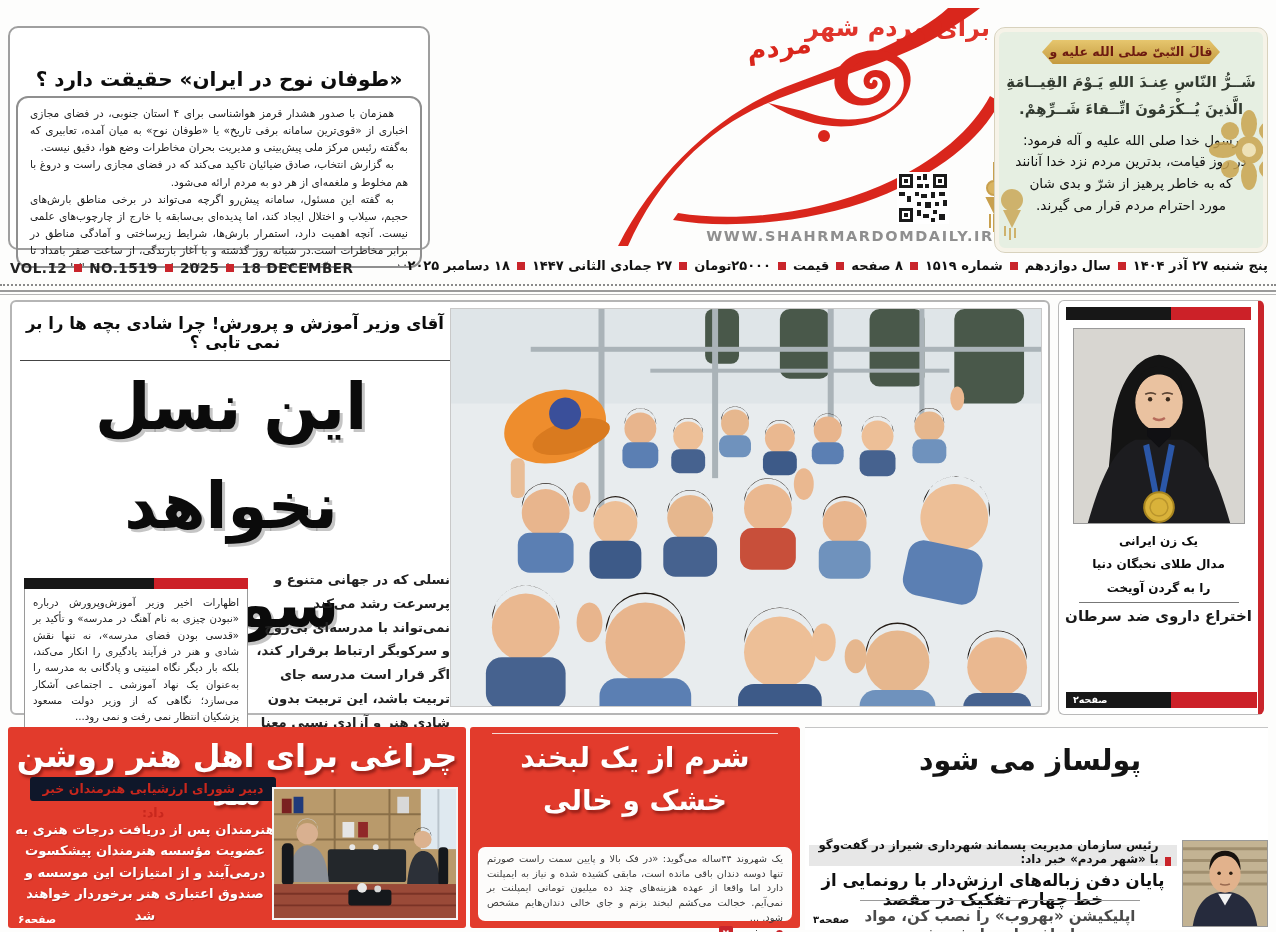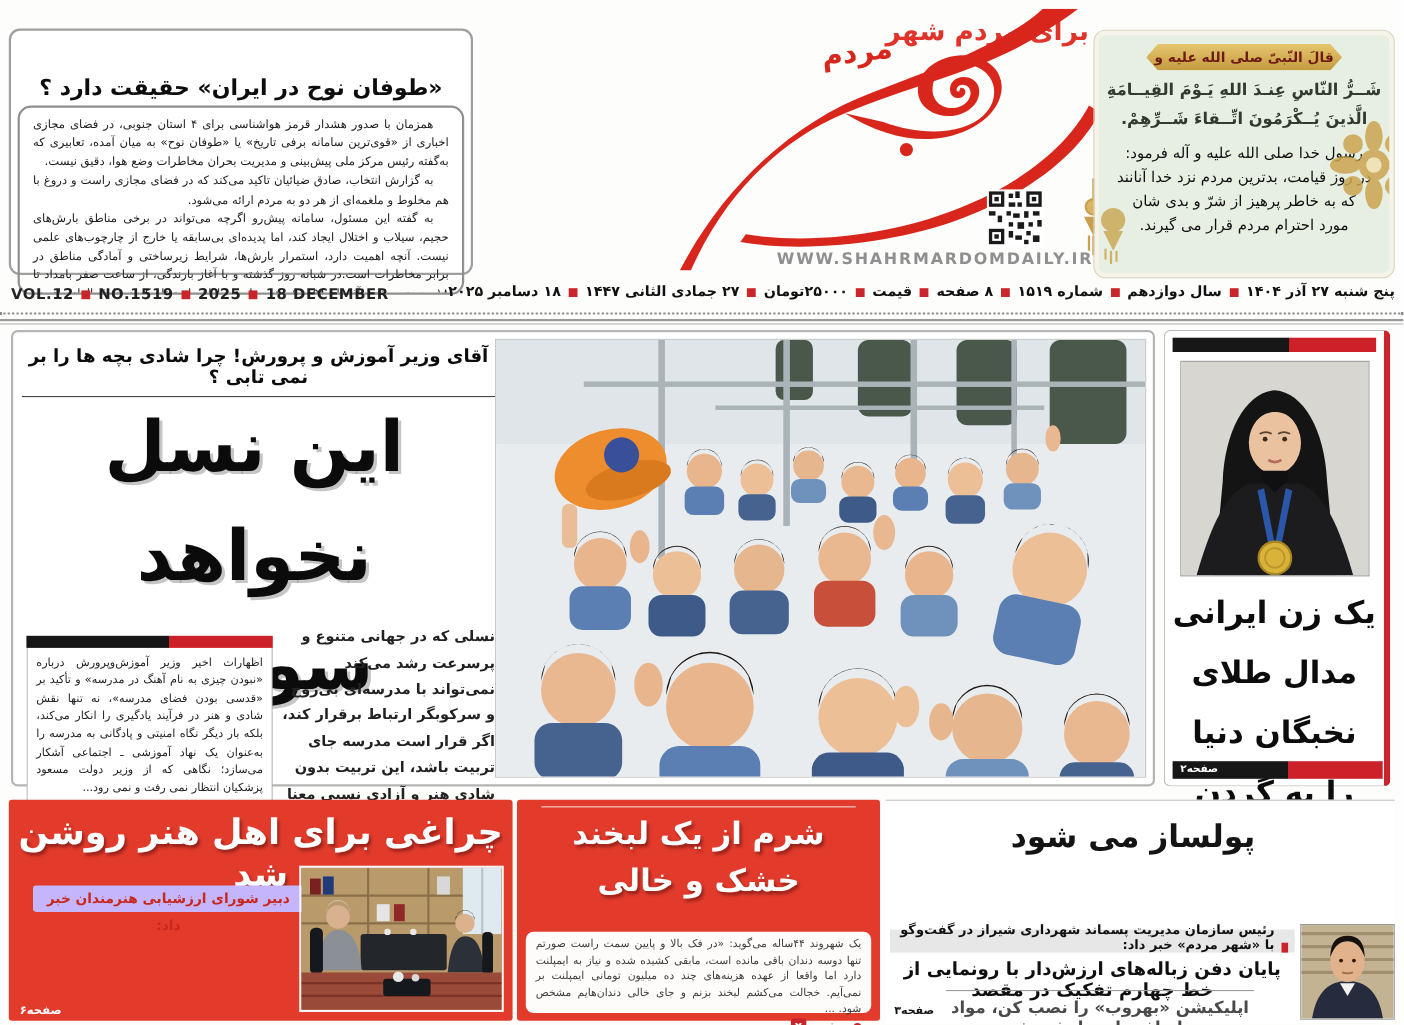--- a/index.html
+++ b/index.html
@@ -62,32 +62,32 @@
   .red-dot { width:7px; height:7px; border-radius:50%; background:#c9252b; display:inline-block; }
   .badge-label { font-size:11px; font-weight:bold; color:#111; }
   .badge-sq { width:14px; height:14px; background:#c9252b; color:#fff; font-size:10px; font-weight:bold;
     display:inline-flex; align-items:center; justify-content:center; border-radius:2px; }
 
   
   .medal { position:absolute; left:1058px; top:300px; width:206px; height:415px; background:#fff;
     border:1.5px solid #b9b9b9; border-right:6px solid #c9252b; border-radius:6px; }
   .medal-topbar { margin:6px 7px 0; height:13px; background:linear-gradient(to right,#171717 0 57%,#cc2128 57% 100%); }
   .medal-photo { display:block; margin:8px auto 0; width:172px; height:196px; border:1px solid #9a9a9a; }
-  .medal-headline { direction:rtl; text-align:center; font-size:28px; font-weight:bold; color:#0c0c0c; line-height:1.95; margin-top:6px; }
+  .medal-headline { direction:rtl; text-align:center; font-size:12px; font-weight:bold; color:#0c0c0c; line-height:1.95; margin-top:6px; }
   .medal-div { width:160px; margin:2px auto 4px; border-top:1.5px solid #777; }
   .medal-sub { direction:rtl; text-align:center; font-size:15px; font-weight:bold; color:#1a1a1a; }
   .medal-botbar { position:absolute; left:7px; right:1px; bottom:6px; height:16px;
     background:linear-gradient(to right,#171717 0 55%,#cc2128 55% 100%); }
   .medal-botbar span { position:absolute; left:7px; top:2px; color:#fff; font-size:9.5px; font-weight:bold; direction:rtl; }
 
   
   .art { position:absolute; left:8px; top:727px; width:458px; height:201px; background:#e23b2c; border-radius:3px; }
   .art-headline { direction:rtl; text-align:center; color:#fff; font-size:32px; font-weight:bold; padding-top:10px;
     text-shadow:2px 3px 3px rgba(60,0,0,.45); }
-  .art-kicker { position:absolute; left:22px; top:78px; width:246px; height:24px; background:#c4b5fd; border-radius:3px;
+  .art-kicker { position:absolute; left:22px; top:50px; width:246px; height:24px; background:#0f172a; border-radius:3px;
     direction:rtl; text-align:center; line-height:24px; color:#c8271d; font-size:12.5px; font-weight:bold; }
   .art-body { position:absolute; left:6px; top:92px; width:262px; direction:rtl; text-align:center;
     color:#fff; font-size:13.2px; font-weight:bold; line-height:1.62; text-shadow:1px 1px 1px rgba(60,0,0,.3); }
   .art-page { position:absolute; left:10px; bottom:3px; color:#fff; font-size:10.5px; font-weight:bold; direction:rtl; }
   .art-photo { position:absolute; right:8px; top:60px; width:186px; height:133px; border:2px solid #f4f4f4; }
 
   .smile { position:absolute; left:470px; top:727px; width:330px; height:201px; background:#e23b2c; border-radius:3px; }
   .smile-kicker { direction:rtl; text-align:center; color:#fff; font-size:13.5px; font-weight:bold; padding-top:9px; }
   .smile-rule { width:286px; margin:6px auto 2px; border-top:1.5px solid #f6d9d4; }
   .smile-headline { direction:rtl; text-align:center; color:#fff; font-size:28px; font-weight:bold; line-height:1.55;
@@ -436,20 +436,21 @@
     <div class="medal-div"></div>
     <div class="medal-sub">اختراع داروی ضد سرطان</div>
     <div class="medal-botbar">
       <span>صفحه۲</span>
     </div>
   </aside>
 
   <section class="art">
     <div class="art-headline">چراغی برای اهل هنر روشن شد</div>
     <div class="art-kicker">دبیر شورای ارزشیابی هنرمندان خبر داد:</div>
+    <div class="art-body">هنرمندان پس از دریافت درجات هنری به عضویت مؤسسه هنرمندان پیشکسوت درمی‌آیند و از امتیازات این موسسه و صندوق اعتباری هنر برخوردار خواهند شد</div>
     <div class="art-page">صفحه۶</div>
     <svg class="art-photo" viewBox="0 0 186 133" preserveAspectRatio="none">
       <rect width="186" height="133" fill="#b99a6b"></rect>
       <g stroke="#8a6f48" stroke-width="2">
           <line x1="0" y1="26" x2="186" y2="26"></line>
           <line x1="0" y1="52" x2="186" y2="52"></line>
           <line x1="62" y1="0" x2="62" y2="78"></line>
           <line x1="118" y1="0" x2="118" y2="78"></line>
         </g>
       <g>

